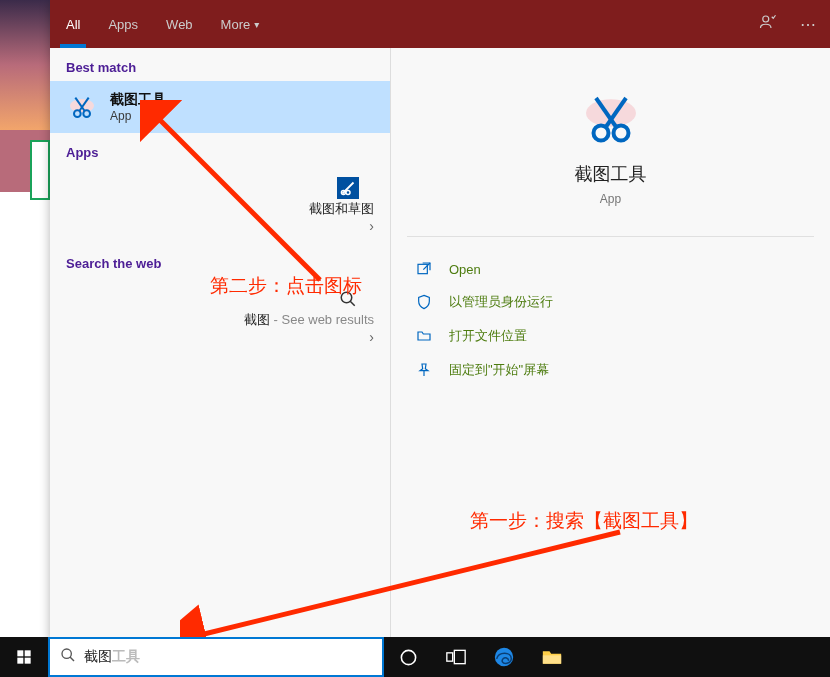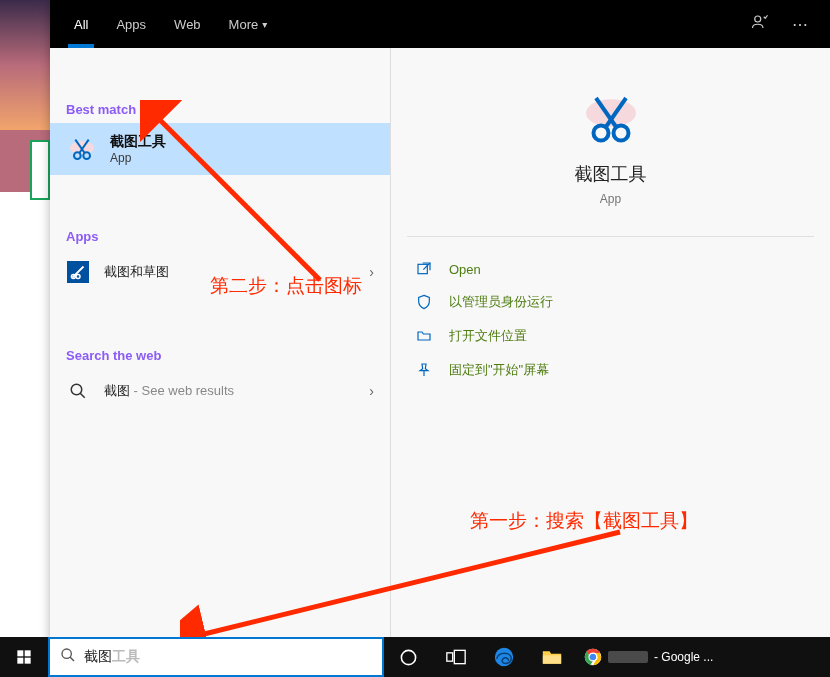--- a/index.html
+++ b/index.html
@@ -7,36 +7,36 @@
 
   
   .desktop-strip { position: absolute; left: 0; top: 0; width: 50px; height: 640px; background: linear-gradient(#b86b7a 0 30%, #fff 30%); }
   .desktop-strip .sunset { width:50px; height:130px; background: linear-gradient(#3b2b4a,#b86b7a,#f2a56b); }
   .desktop-strip .file { position:absolute; top:140px; left:30px; width:20px; height:60px; border:2px solid #1aa35a; background:#fff; }
 
   
   .panel { position: absolute; left: 50px; top: 0; width: 780px; height: 640px; background: #f8f8f8; box-shadow: 0 2px 10px rgba(0,0,0,0.3); display: flex; flex-direction: column; }
 
   
-  .tabs { height: 48px; background: #000000; color: #ccc; display: flex; align-items: center; padding: 0 10px; }
+  .tabs { height: 48px; background: #7f1d1d; color: #ccc; display: flex; align-items: center; padding: 0 2px; }
   .tab { padding: 0 14px; height: 48px; display:flex; align-items:center; font-size: 13px; cursor: pointer; position:relative; }
   .tab.active { color: #fff; }
   .tab.active::after { content:""; position:absolute; left:8px; right:8px; bottom:0; height:4px; background:#0078d4; }
   .tab .chev { margin-left:4px; font-size:10px; }
   .tabs .spacer { flex:1; }
   .tabs .ticon { width:40px; text-align:center; color:#ccc; font-size:16px; cursor:pointer; }
 
   .body { flex:1; display:flex; background:#f8f8f8; }
   .left { width: 340px; display:flex; flex-direction:column; position:relative; }
-  .section-label { padding: 12px 16px 6px; font-size: 13px; font-weight:600; color:#8b5cf6;margin-top:42px; }
+  .section-label { padding: 12px 16px 6px; font-size: 13px; font-weight:600; color:#4c1d95; }
   .best { background:#bfe0ff; display:flex; align-items:center; padding:10px 16px; cursor:pointer; }
   .best .ico { width:32px; height:32px; margin-right:12px; display:flex; align-items:center; justify-content:center; }
   .best .title { font-size:14px; font-weight:600; color:#111; }
   .best .sub { font-size:12px; color:#3a3a3a; }
-  .row { display:flex; align-items:center; padding:10px 16px; cursor:pointer; }
+  .row { display:flex; align-items:flex-end; padding:10px 16px; cursor:pointer;flex-direction:column; }
   .row .ric { width:24px; height:24px; margin-right:14px; display:flex; align-items:center; justify-content:center; }
   .row .rtxt { font-size:13px; color:#222; flex:1; }
   .row .rsub { color:#888; }
   .row .chevr { color:#666; font-size:14px; }
 
   .divider { width:1px; background:#ddd; }
 
   .right { flex:1; padding: 20px 16px; position:relative; }
   .preview-head { text-align:center; padding: 20px 0 30px; border-bottom:1px solid #e0e0e0; }
   .preview-head .big-ico { width:60px; height:60px; margin:0 auto 14px; }
@@ -255,26 +255,13 @@
         <path d="M12 2a10 10 0 100 20 10 10 0 000-20z" fill="#1e87e5"></path>
         <path d="M4 14c2-8 16-8 16 0 0 3-3 5-6 5-4 0-5-3-3-5 2-2 6-1 6 2" fill="none" stroke="#0a3e74" stroke-width="1.6"></path>
       </svg>
     </div>
   <div class="tbico">
       <svg width="20" height="18" viewBox="0 0 24 20">
         <path d="M1 3h8l2 3h12v12H1z" fill="#ffcf48"></path>
         <rect x="1" y="8" width="22" height="10" fill="#ffe08a"></rect>
       </svg>
     </div>
-  <div class="tblabel">
-    <svg width="18" height="18" viewBox="0 0 24 24">
-        <circle cx="12" cy="12" r="11" fill="#fff"></circle>
-        <circle cx="12" cy="12" r="11" fill="none" stroke="#4285f4" stroke-width="0"></circle>
-        <path d="M12 1a11 11 0 019.5 5.5H12a5.5 5.5 0 00-4.9 3L2.9 4.3A11 11 0 0112 1z" fill="#ea4335"></path>
-        <path d="M23 12a11 11 0 01-11 11l4.3-7.4A5.5 5.5 0 0012 6.5h9.5c.3 1 .5 2 .5 3.5z" fill="#fbbc05"></path>
-        <path d="M12 23A11 11 0 011 12c0-2.8 1-5.3 2.9-7.3l4.2 7.3A5.5 5.5 0 0012 17.5l-.7 1.2L8 23h4z" fill="#34a853"></path>
-        <circle cx="12" cy="12" r="4.2" fill="#4285f4"></circle>
-        <circle cx="12" cy="12" r="5.4" fill="none" stroke="#fff" stroke-width="1.4"></circle>
-      </svg>
-    <span style="width:40px;height:12px;background:#4a4a4a;border-radius:2px;"></span>
-    <span>- Google ...</span>
-  </div>
 </div>
 
 </body></html>

